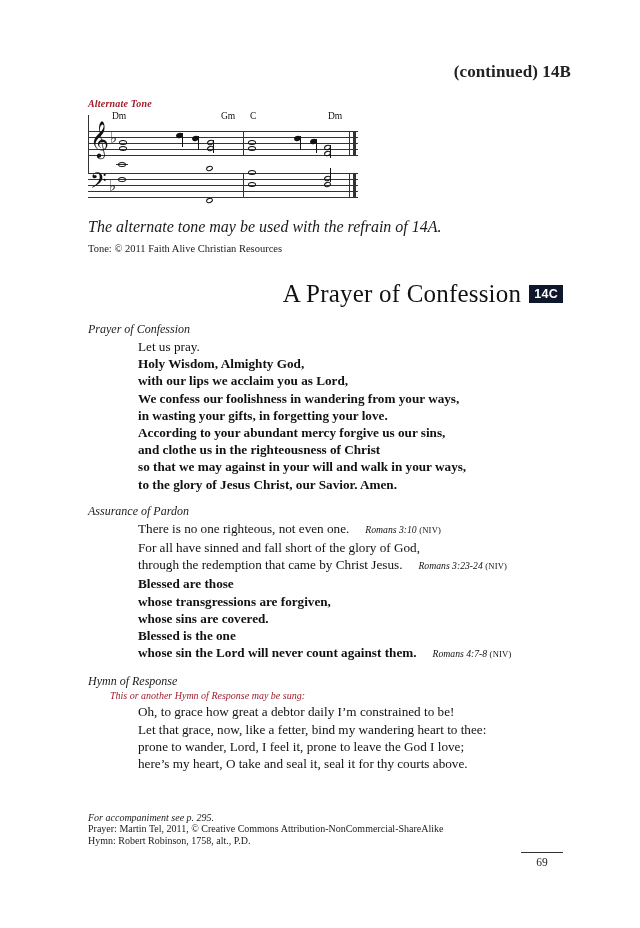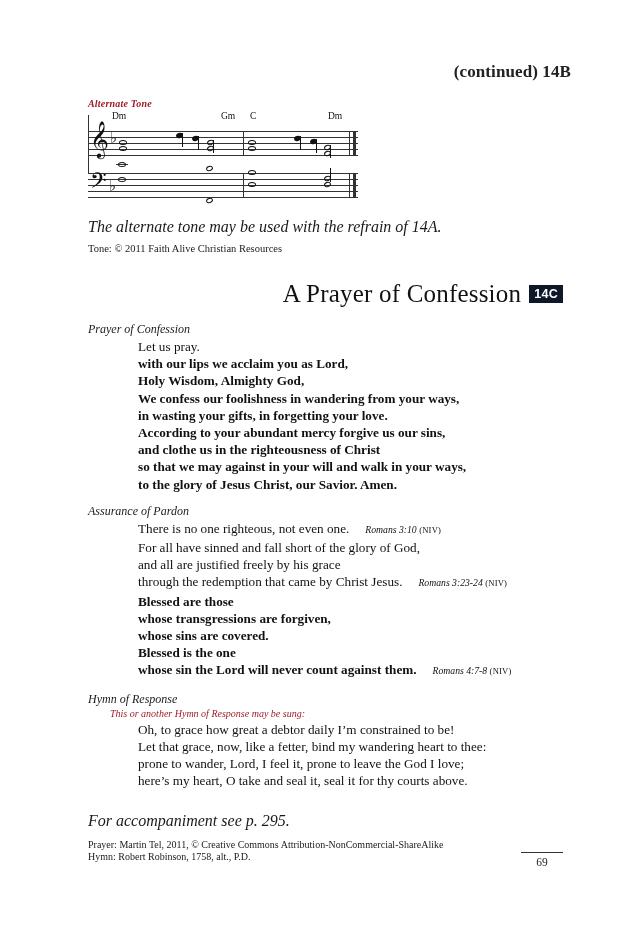--- a/index.html
+++ b/index.html
@@ -242,22 +242,22 @@
 
   
   .footer-credits {
     position: absolute;
     left: 88px;
     top: 812px;
     width: 470px;
   }
   .accomp {
     font-style: italic;
-    font-size: 16px;
-    margin: 0 0 9px 0;
+    font-size: 10px;
+    margin: 0 0 0 0;
     color: #1a1a1a;
   }
   .credit {
     font-size: 10px;
     line-height: 12.4px;
     margin: 0;
     color: #1a1a1a;
   }
 
   
@@ -383,39 +383,38 @@
     <h1 class="title">A Prayer of Confession</h1>
     <span class="title-badge">14C</span>
   </div>
 
   <div class="body">
 
     <div class="section">
       <div class="rubric-head">Prayer of Confession</div>
       <ul class="lines">
           <li>Let us pray.</li>
+          <li class="bold">Holy Wisdom, Almighty God,</li>
           <li class="bold">with our lips we acclaim you as Lord,</li>
-          <li class="bold">Holy Wisdom, Almighty God,</li>
           <li class="bold">We confess our foolishness in wandering from your ways,</li>
           <li class="bold">in wasting your gifts, in forgetting your love.</li>
           <li class="bold">According to your abundant mercy forgive us our sins,</li>
           <li class="bold">and clothe us in the righteousness of Christ</li>
           <li class="bold">so that we may against in your will and walk in your ways,</li>
           <li class="bold">to the glory of Jesus Christ, our Savior. Amen.</li>
         </ul>
     </div>
 
     <div class="gap-md"></div>
 
     <div class="section">
       <div class="rubric-head">Assurance of Pardon</div>
       <ul class="lines">
           <li>There is no one righteous, not even one.<span class="ref">Romans 3:10 <span class="ver">(NIV)</span></span></li>
           <li>For all have sinned and fall short of the glory of God,</li>
-          <li>and all are justified freely by his grace</li>
           <li>through the redemption that came by Christ Jesus.<span class="ref">Romans 3:23-24 <span class="ver">(NIV)</span></span></li>
           <li class="bold">Blessed are those</li>
           <li class="bold">whose transgressions are forgiven,</li>
           <li class="bold">whose sins are covered.</li>
           <li class="bold">Blessed is the one</li>
           <li class="bold">whose sin the Lord will never count against them.<span class="ref">Romans 4:7-8 <span class="ver">(NIV)</span></span></li>
         </ul>
     </div>
 
     <div class="gap-md"></div>

